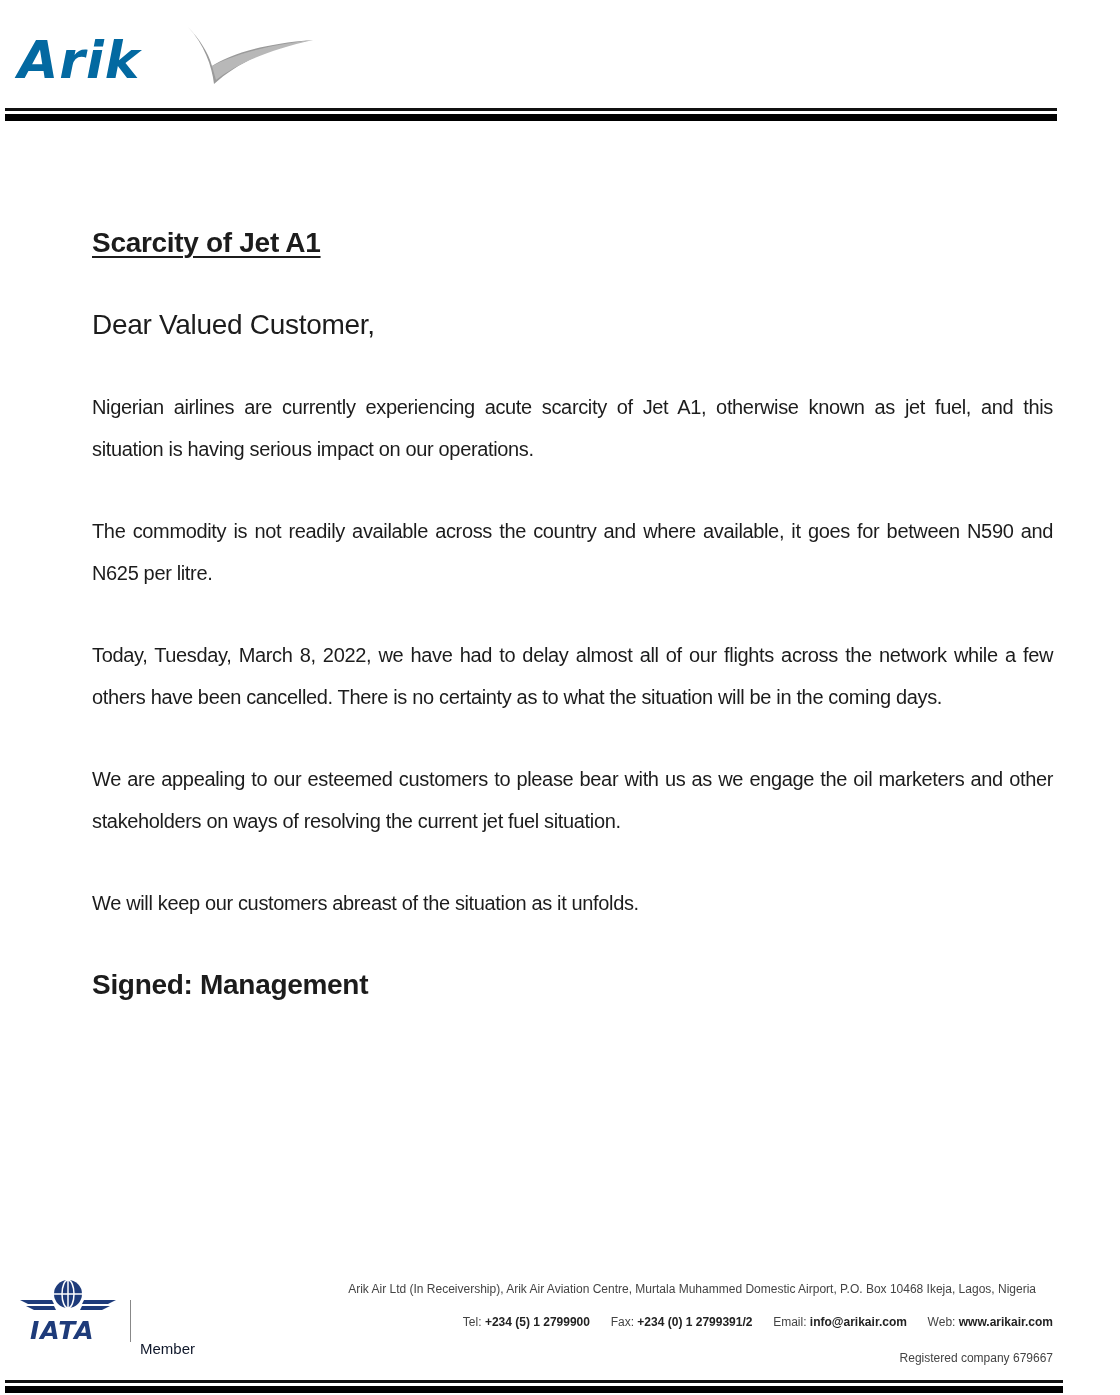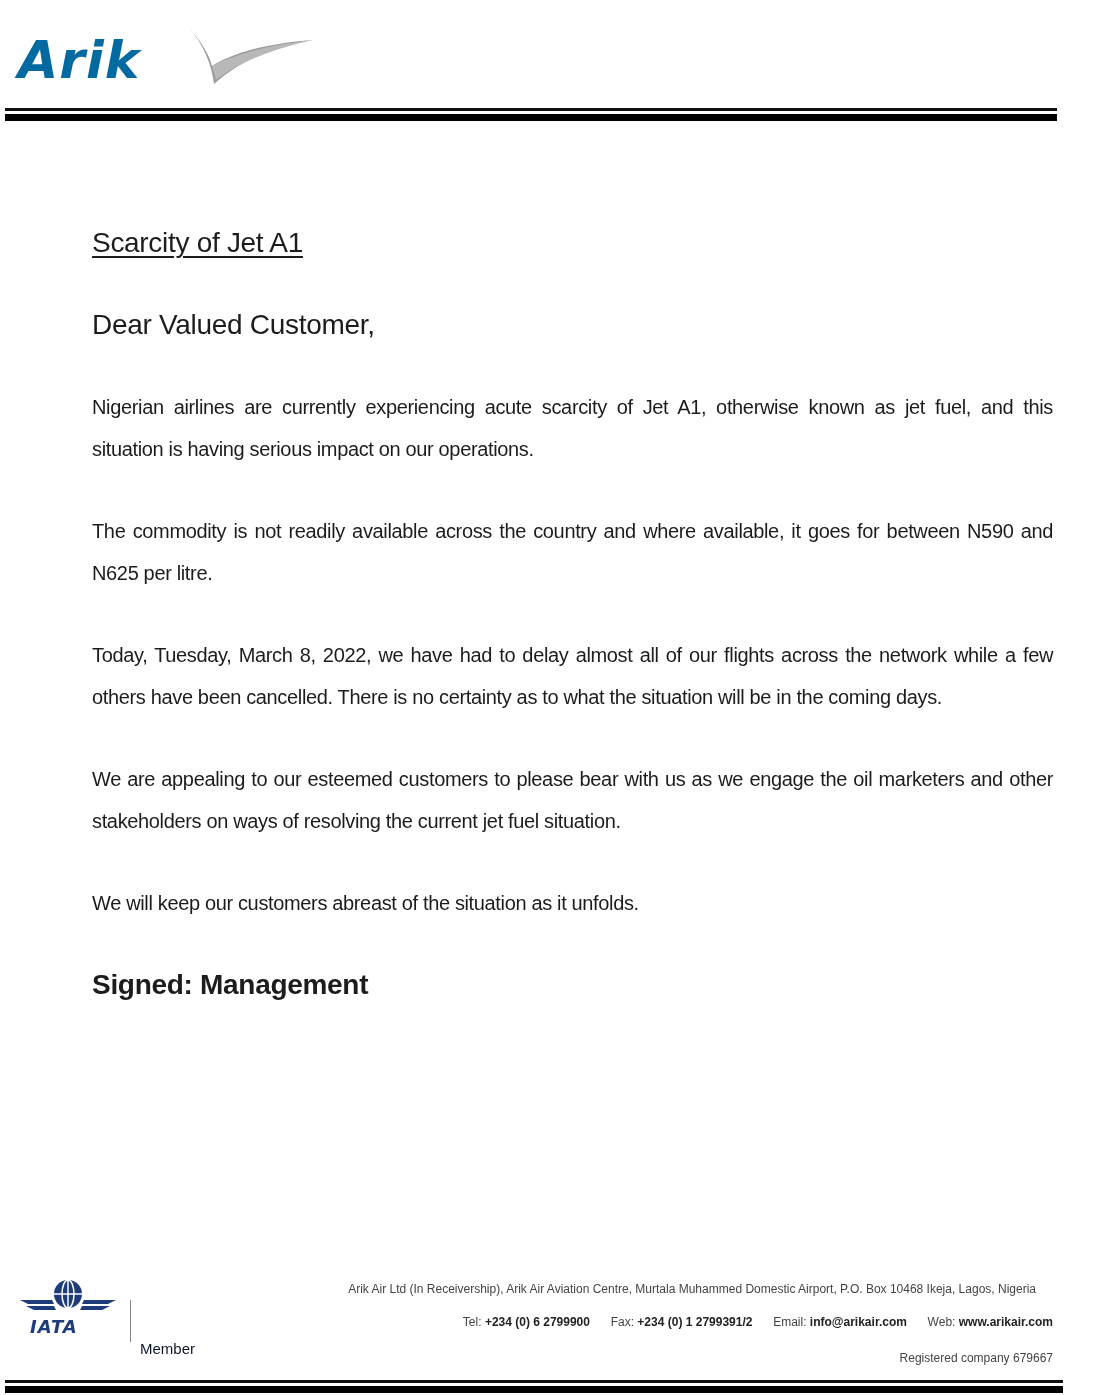--- a/index.html
+++ b/index.html
@@ -6,26 +6,26 @@
   body { width: 1120px; height: 1395px; position: relative; overflow: hidden; font-family: "Liberation Sans", sans-serif; color: #1c1c1c; }
   .logo { position: absolute; left: 18px; top: 20px; width: 300px; height: 75px; }
   .logo-text { position: absolute; left: 0; top: 10px; font-family: "DejaVu Sans", sans-serif; font-weight: bold; font-style: italic; font-size: 52px; color: #0369a1; letter-spacing: 1px; line-height: 60px; }
   .logo-bird { position: absolute; left: 160px; top: 2px; width: 140px; height: 70px; }
   .rule-top { position: absolute; left: 5px; width: 1052px; top: 108px; height: 14px; }
   .rule-bottom { position: absolute; left: 5px; width: 1058px; top: 1380px; height: 15px; }
   .rule-thin { position: absolute; left: 0; right: 0; top: 0; height: 3px; background: #111; }
   .rule-thick { position: absolute; left: 0; right: 0; top: 6px; height: 7px; background: #000; }
   .content { position: absolute; left: 92px; top: 180px; width: 961px; }
   .title { font-weight: bold; font-size: 28px; line-height: 38px; margin: 0; letter-spacing: -0.3px; }
-  .subtitle { font-weight: normal; font-size: 28px; line-height: 38px; margin: 44px 0 0 0; text-decoration: underline; text-decoration-thickness: 2px; text-underline-offset: 4px; display: inline-block; letter-spacing: -0.3px; }
+  .subtitle { font-weight: bold; font-size: 28px; line-height: 38px; margin: 44px 0 0 0; text-decoration: underline; text-decoration-thickness: 2px; text-underline-offset: 4px; display: inline-block; letter-spacing: -0.3px; }
   .greeting { font-size: 28px; line-height: 42px; margin: 42px 0 0 0; letter-spacing: -0.3px; }
   .para { font-size: 20px; line-height: 42px; margin: 40px 0 0 0; text-align: justify; letter-spacing: -0.35px; }
   .signed { font-weight: bold; font-size: 28px; line-height: 42px; margin: 40px 0 0 0; letter-spacing: -0.3px; }
   .iata { position: absolute; left: 18px; top: 1278px; width: 110px; height: 70px; }
-  .iata-text { position: absolute; left: 12px; top: 38px; font-family: "DejaVu Sans", sans-serif; font-style: italic; font-weight: bold; font-size: 18px; color: #1e3b7a; letter-spacing: 1px; }
+  .iata-text { position: absolute; left: 12px; top: 38px; font-family: "DejaVu Sans", sans-serif; font-style: italic; font-weight: bold; font-size: 25px; color: #1e3b7a; letter-spacing: 1px; }
   .iata-divider { position: absolute; left: 130px; top: 1300px; width: 1px; height: 42px; background: #888; }
   .iata-member { position: absolute; left: 140px; top: 1340px; font-size: 15px; color: #0f172a; }
   .footer-line { position: absolute; right: 84px; font-size: 12px; color: #444; white-space: nowrap; }
   .footer-line b { color: #222; }
   .f1 { top: 1282px; }
   .f2 { top: 1315px; right: 67px; }
   .f3 { top: 1351px; right: 67px; }
   .gap { display: inline-block; width: 14px; }
 </style>
 </head>
@@ -69,21 +69,21 @@
   <span class="iata-text">IATA</span>
 </div>
 <div class="iata-divider"></div>
 <span class="iata-member">Member</span>
 
 <div class="footer-line f1">
   <span>Arik Air Ltd (In Receivership), Arik Air Aviation Centre, Murtala Muhammed Domestic Airport, P.O. Box 10468 Ikeja, Lagos, Nigeria</span>
 </div>
 <div class="footer-line f2">
   <span>Tel:</span>
-  <b>+234 (0) 6 2799900</b>
+  <b>+234 (5) 1 2799900</b>
   <span class="gap"></span>
   <span>Fax:</span>
   <b>+234 (0) 1 2799391/2</b>
   <span class="gap"></span>
   <span>Email:</span>
   <b>info@arikair.com</b>
   <span class="gap"></span>
   <span>Web:</span>
   <b>www.arikair.com</b>
 </div>

